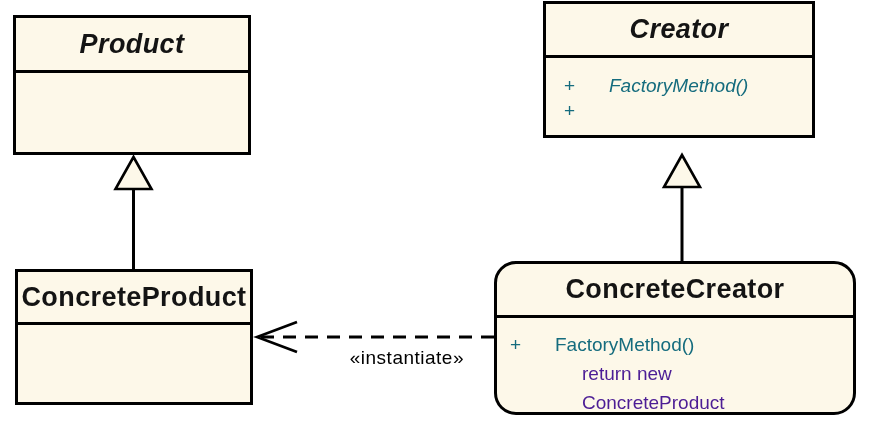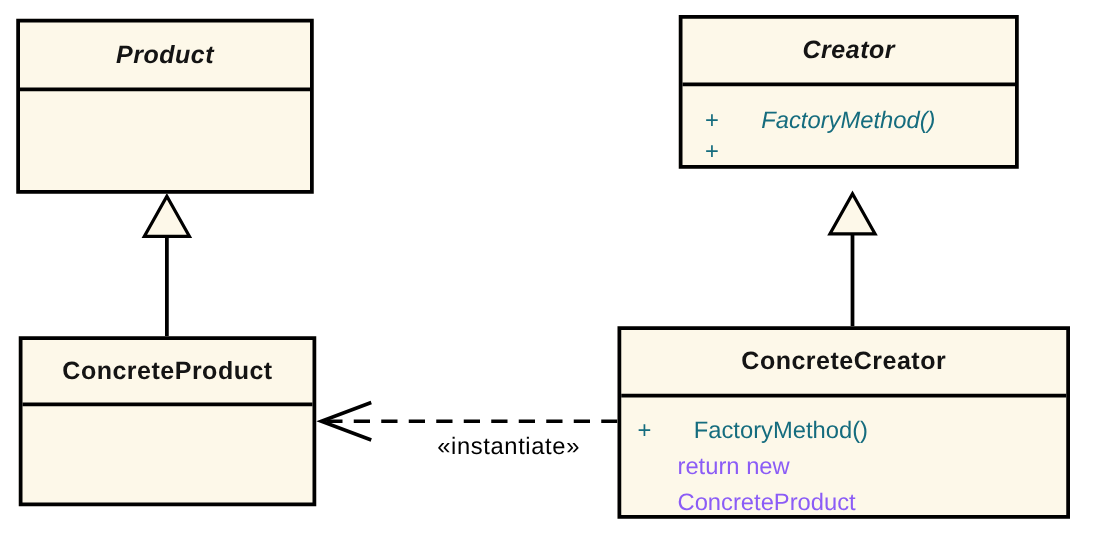--- a/index.html
+++ b/index.html
@@ -14,53 +14,53 @@
   .uml-class {
     position: absolute;
     box-sizing: border-box;
     background: #FDF8E9;
     border: 3px solid #000000;
   }
   .uml-title {
     box-sizing: border-box;
     border-bottom: 3px solid #000000;
     display: flex; align-items: center; justify-content: center;
-    font-size: 20px; font-weight: bold; color: #141414;
+    font-size: 27px; font-weight: bold; color: #141414;
     letter-spacing: 0.4px;
   }
   .abstract .uml-title { font-style: italic; }
   .uml-body { box-sizing: border-box; }
 
   #product        { left: 13px;  top: 15px;  width: 238px; height: 140px; }
   #product .uml-title { height: 55px; }
 
-  #creator        { left: 543px; top: 12px;  width: 272px; height: 123px; }
+  #creator        { left: 543px; top: 1px;  width: 272px; height: 137px; }
   #creator .uml-title { height: 54px; }
   #creator .uml-body { padding: 15px 0 0 18px; }
 
   #concrete-product { left: 15px; top: 269px; width: 238px; height: 136px; }
   #concrete-product .uml-title { height: 53px; }
 
-  #concrete-creator { left: 494px; top: 261px; width: 362px; height: 154px; }
+  #concrete-creator { left: 494px; top: 261px; width: 362px; height: 154px; border-radius: 22px; }
   #concrete-creator .uml-title { height: 54px; }
   #concrete-creator .uml-body { padding: 12px 0 0 13px; }
 
   .member-row {
     display: flex;
     font-size: 19px;
     color: #156C7E;
     white-space: nowrap;
   }
   #creator .member-row { line-height: 25px; }
   #concrete-creator .member-row { line-height: 29px; }
   .member-row .vis { display: inline-block; width: 45px; flex: 0 0 45px; }
   .member-row .mname.italic { font-style: italic; }
   .member-row.code {
-    color: #8b5cf6;
-    margin-left: 32px;
+    color: #4c1d95;
+    margin-left: 72px;
   }
 
   #connector-layer {
     position: absolute; left: 0; top: 0;
     width: 874px; height: 431px;
     pointer-events: none;
   }
 
   #instantiate-label {
     position: absolute;

